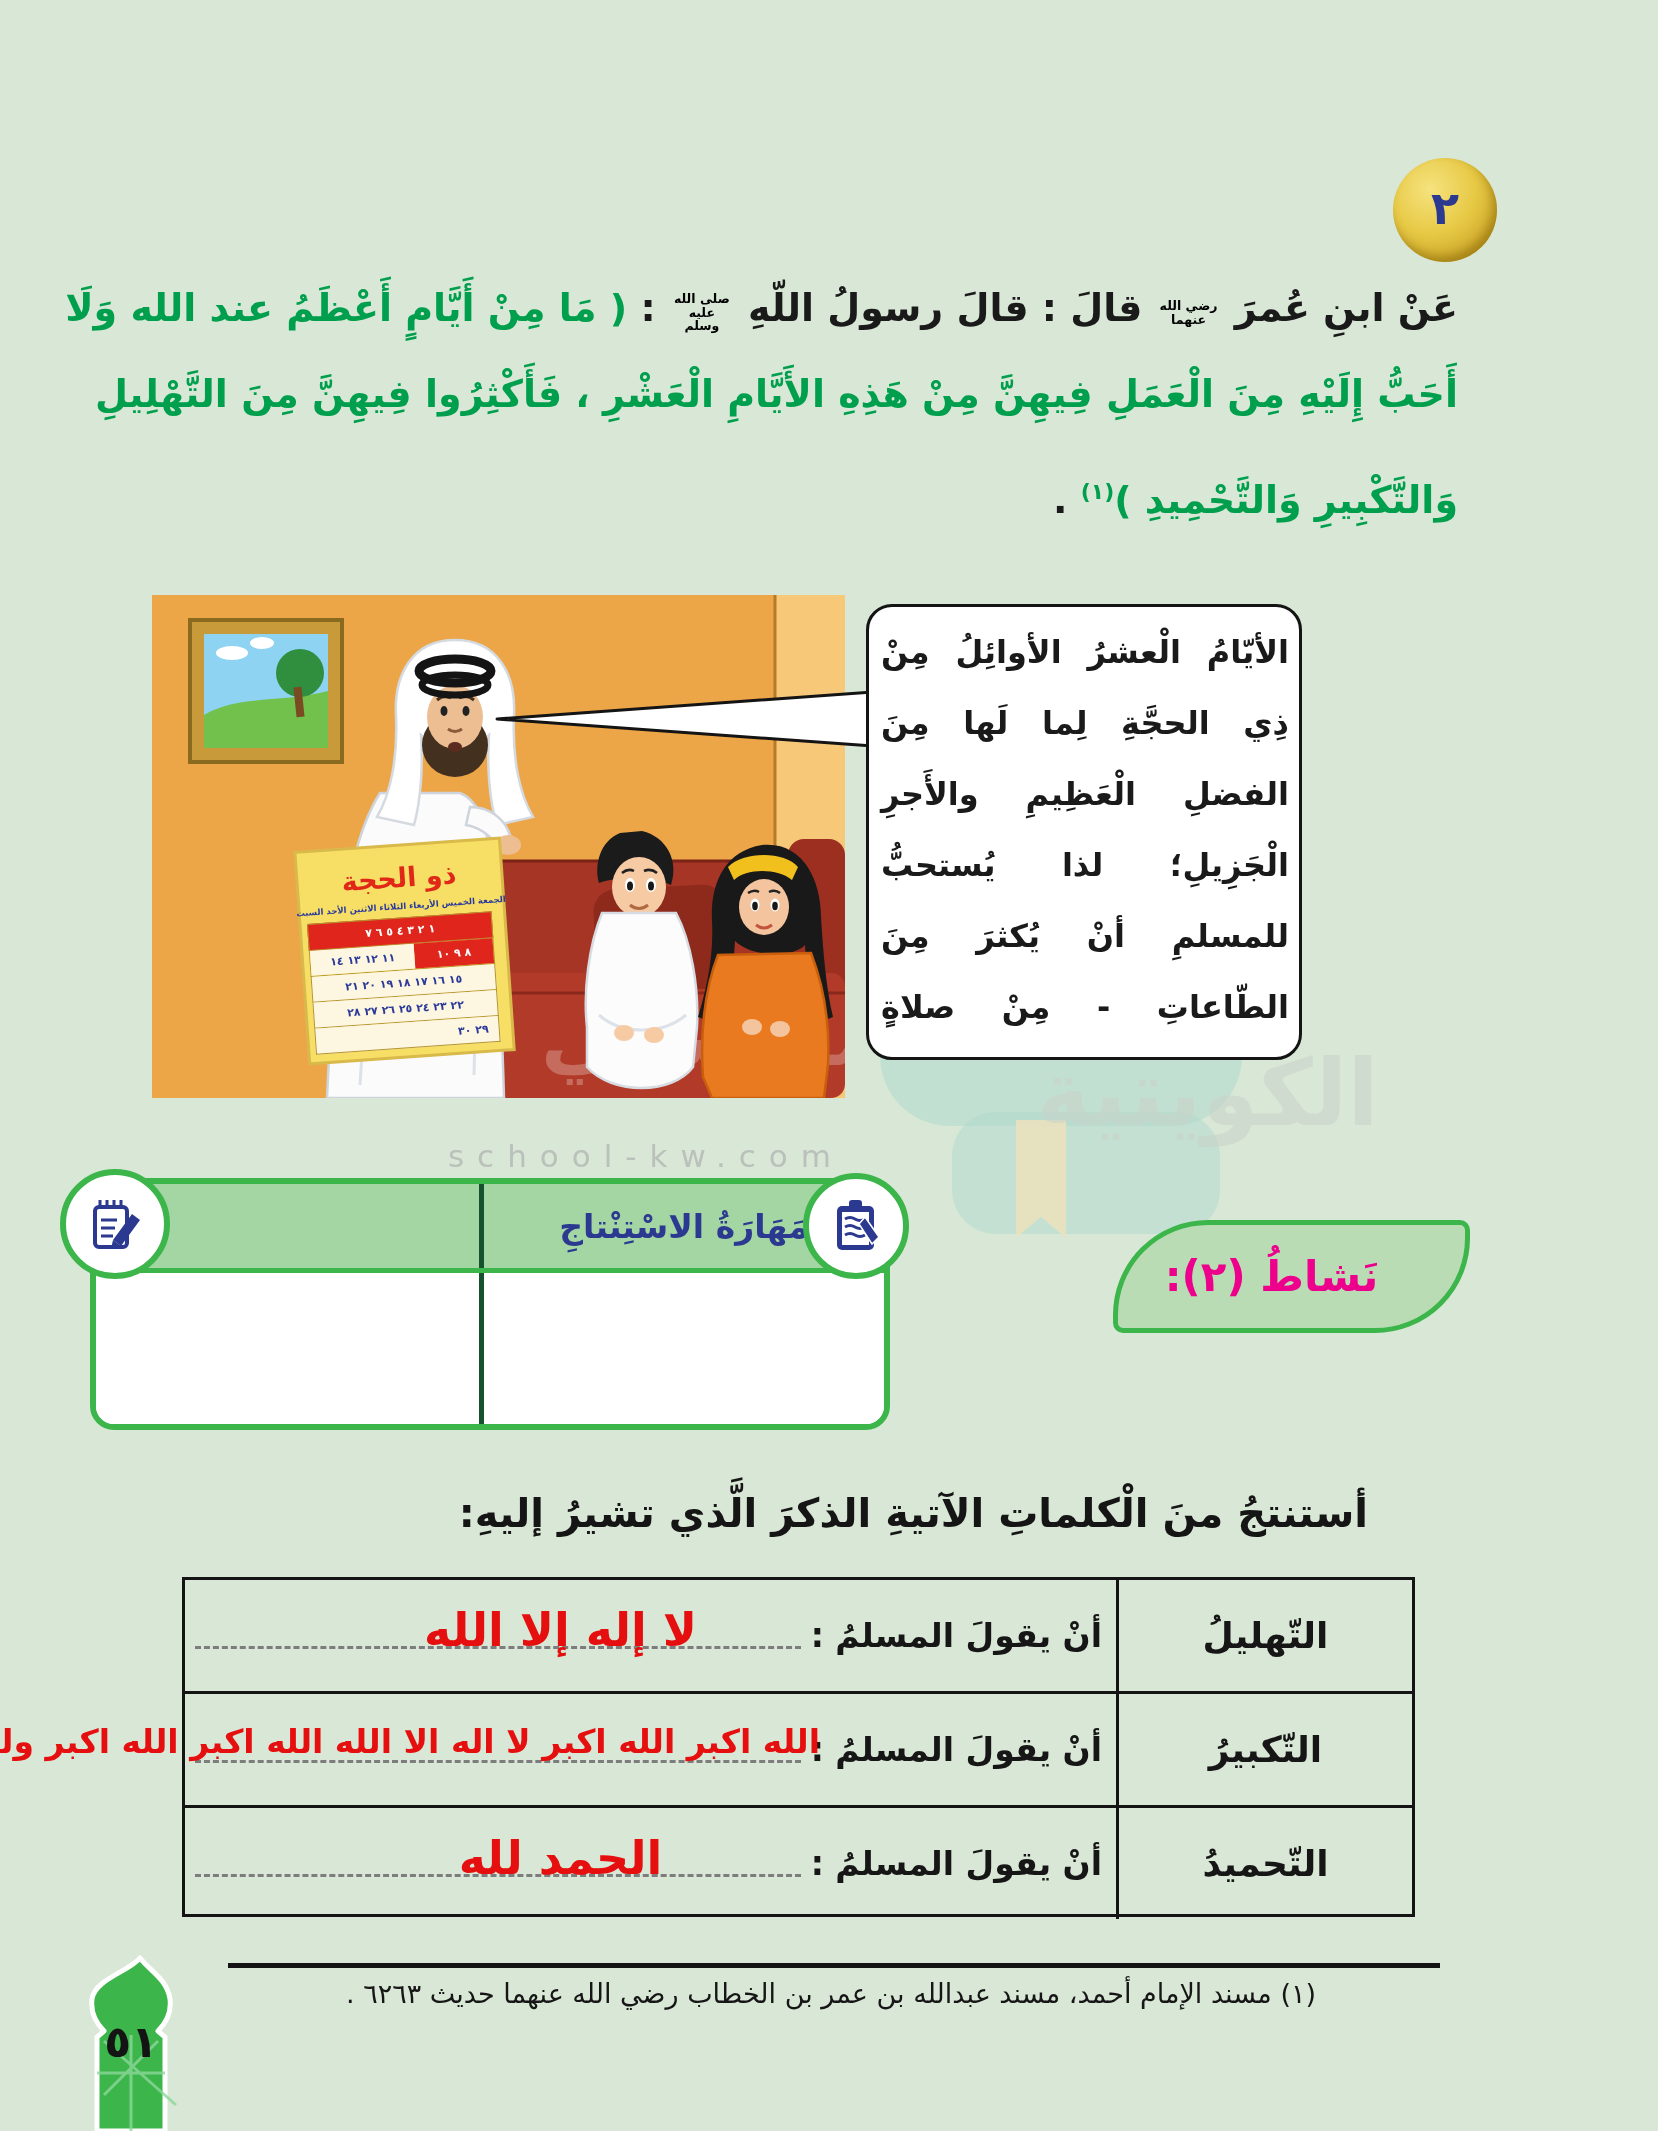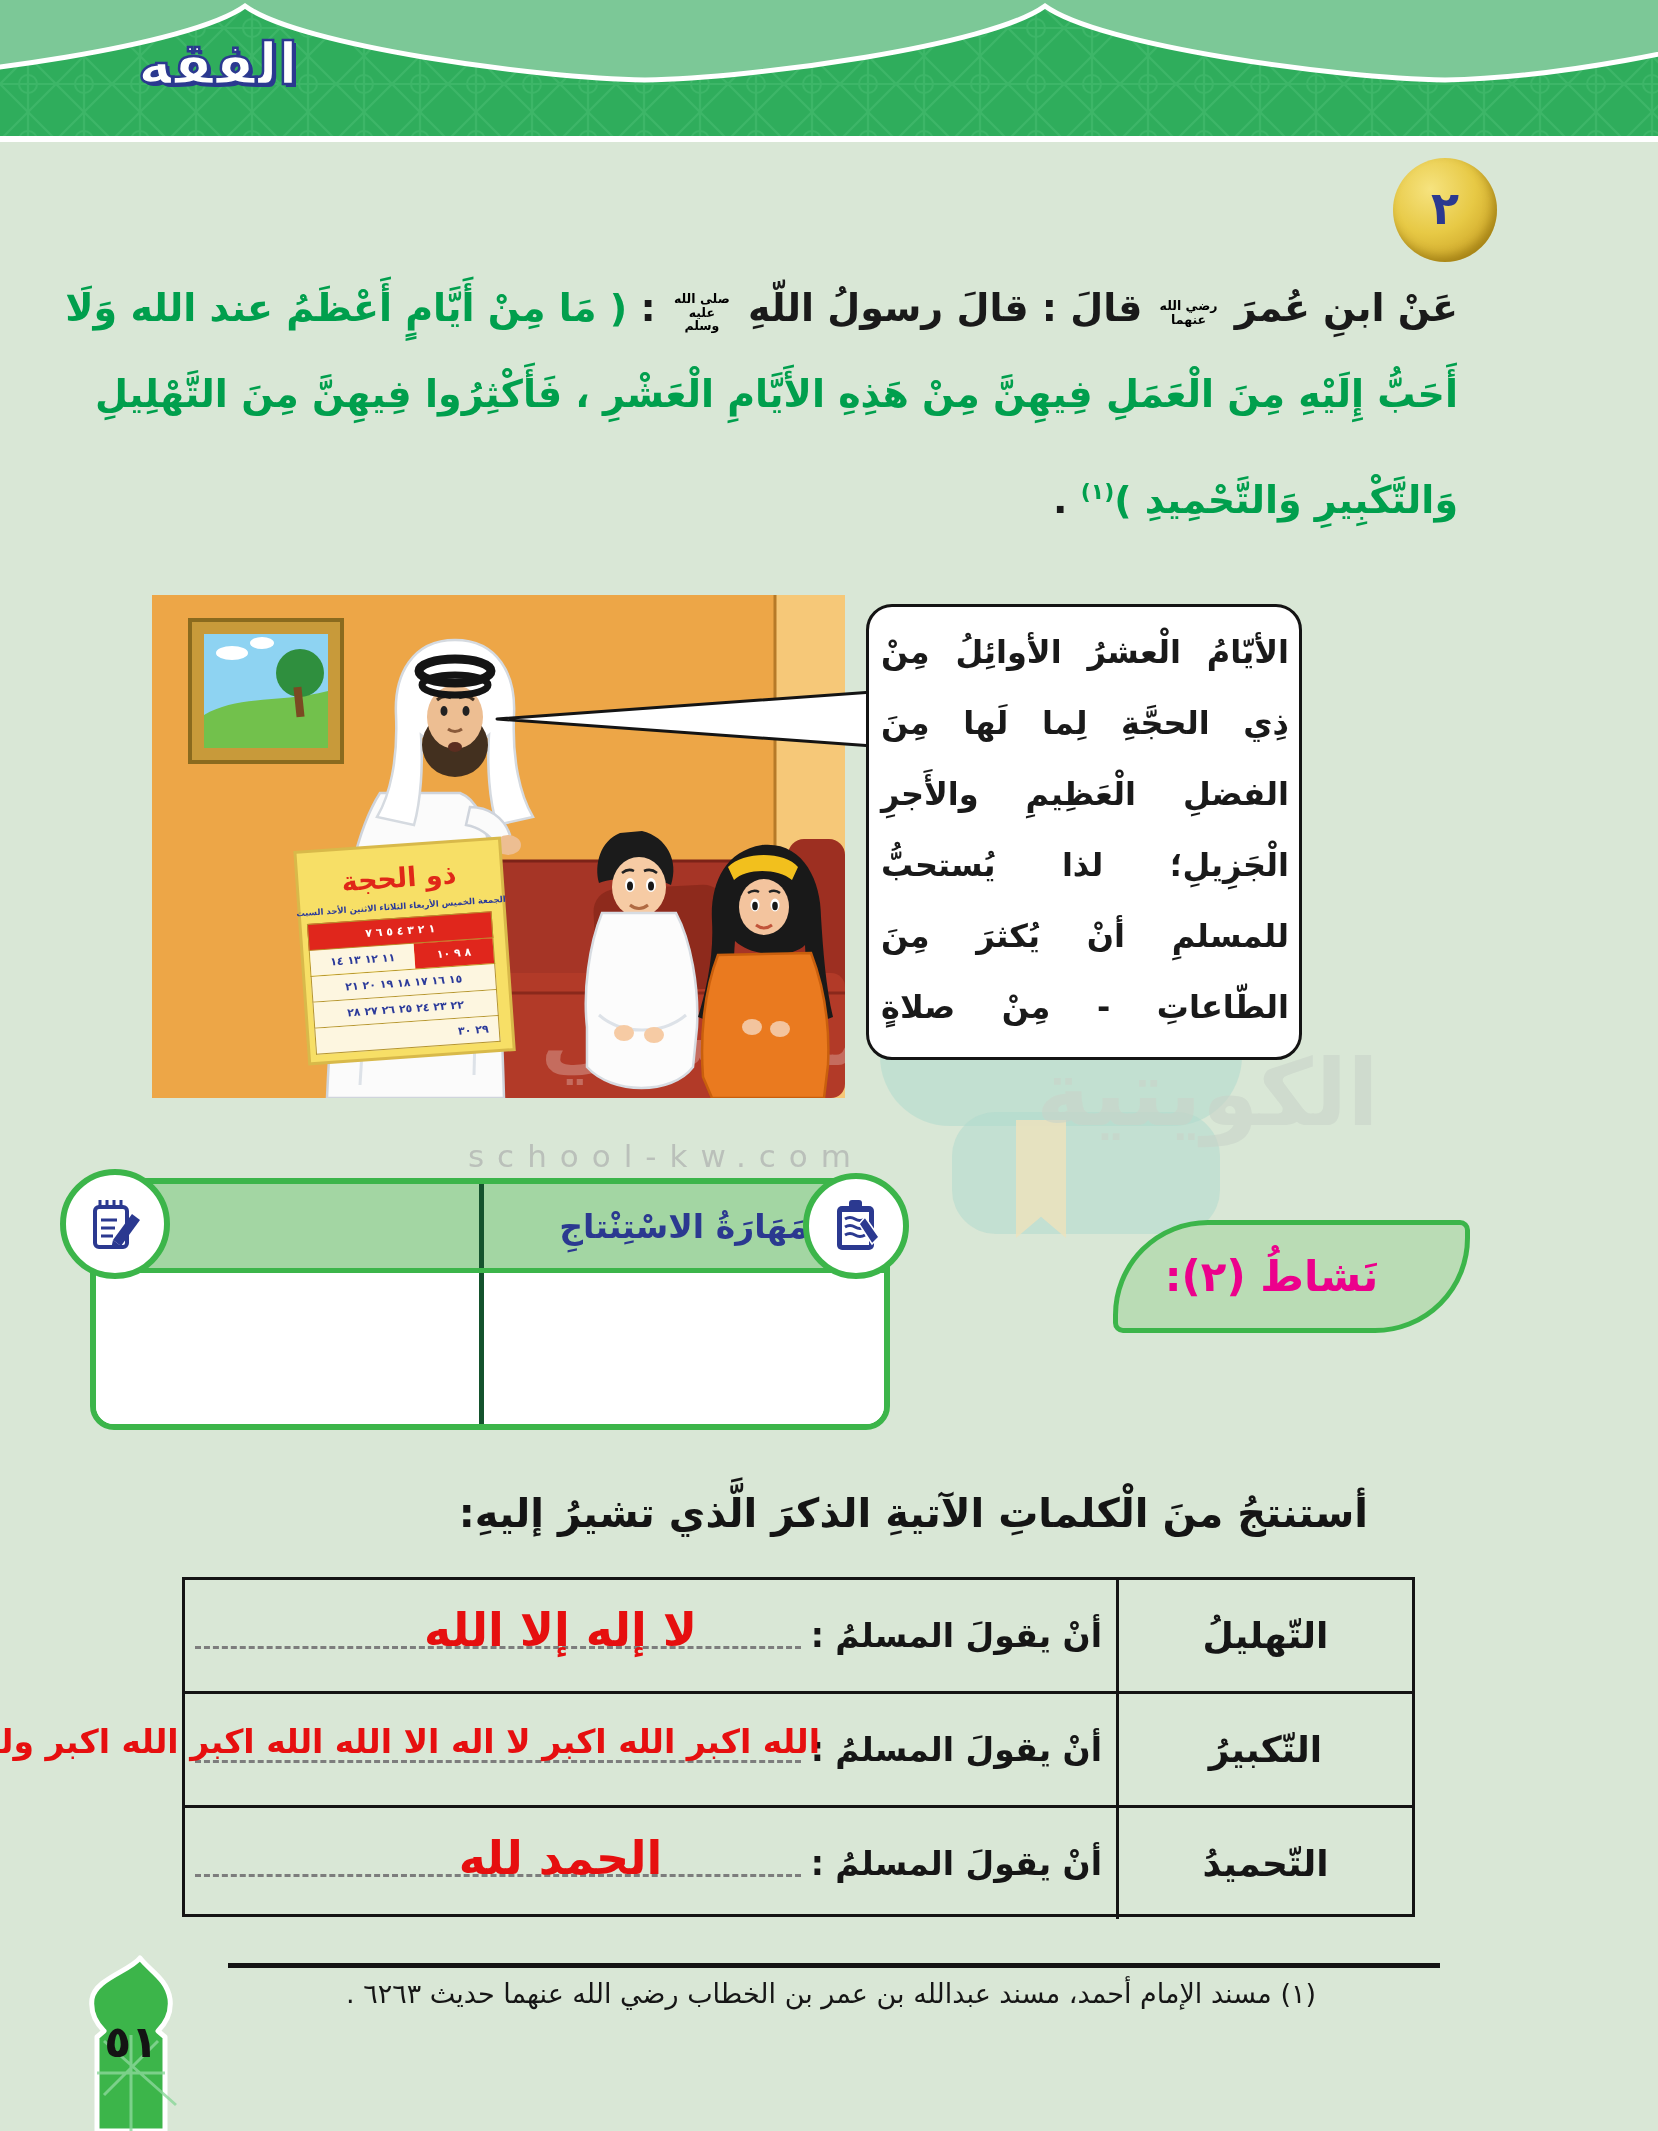--- a/index.html
+++ b/index.html
@@ -29,21 +29,21 @@
   .seal{display:inline-block;width:58px;font-size:12.5px;line-height:1.08;text-align:center;
     vertical-align:middle;white-space:normal;font-weight:bold;color:#000000;margin:0 4px;transform:translateY(2px);}
   .ref-sup{font-size:22px;vertical-align:super;}
 
   
   .wm-blob1{position:absolute;left:880px;top:868px;width:362px;height:258px;border-radius:70px;background:#aedacd;opacity:.55;}
   .wm-blob2{position:absolute;left:952px;top:1112px;width:268px;height:122px;border-radius:44px;background:#aedacd;opacity:.5;}
   .wm-bookmark{position:absolute;left:1016px;top:1120px;width:50px;height:118px;background:#ece2bd;opacity:.85;
     clip-path:polygon(0 0,100% 0,100% 100%,50% 82%,0 100%);}
   .wm-ghost{position:absolute;left:1036px;top:1040px;font-size:92px;font-weight:bold;color:#c9d4c9;opacity:.6;}
-  .wm-site{position:absolute;left:336px;top:1138px;width:660px;text-align:center;direction:ltr;
+  .wm-site{position:absolute;left:316px;top:1138px;width:660px;text-align:center;direction:ltr;
     font-size:31px;color:#b7bcb7;letter-spacing:13px;opacity:.9;}
 
   
   .illus{position:absolute;left:152px;top:595px;width:693px;height:503px;z-index:2;}
   .pointer{position:absolute;left:495px;top:688px;width:378px;height:62px;z-index:5;}
   .bubble{position:absolute;left:866px;top:604px;width:436px;height:456px;background:#ffffff;border:3.5px solid #141414;
     border-radius:26px;z-index:6;box-sizing:border-box;padding:10px 10px 6px 12px;overflow:hidden;}
   .bubble p{margin:0;font-size:32px;font-weight:bold;line-height:71px;color:#1a1a1a;text-align:justify;}
 
   
@@ -84,36 +84,20 @@
   
   .foot-line{position:absolute;left:228px;top:1963px;width:1212px;height:5px;background:#141414;}
   .footnote{position:absolute;right:342px;top:1978px;width:1000px;font-size:27px;color:#161616;}
   .minaret{position:absolute;left:70px;top:1955px;width:140px;height:176px;z-index:2;}
 </style>
 </head>
 <body>
 
 <div class="page">
 
-  <div class="header">
-    <svg width="1658" height="142" viewBox="0 0 1658 142">
-      <defs>
-        <pattern id="geo" width="56" height="56" patternUnits="userSpaceOnUse">
-          <path d="M0,28 L28,0 L56,28 L28,56 Z M28,0 V56 M0,28 H56" stroke="#49bd72" stroke-width="2.2" fill="none"></path>
-          <circle cx="28" cy="28" r="9" stroke="#49bd72" stroke-width="2" fill="none"></circle>
-        </pattern>
-      </defs>
-      <rect x="0" y="0" width="1658" height="142" fill="#7cc897"></rect>
-      <path d="M-155,80 C-45,78 190,46 245,6 C300,46 535,78 645,80 C755,78 990,46 1045,6 C1100,46 1335,78 1445,80 C1555,78 1700,50 1790,20 L1790,142 L-155,142 Z" fill="#2fad5c"></path>
-      <path d="M-155,80 C-45,78 190,46 245,6 C300,46 535,78 645,80 C755,78 990,46 1045,6 C1100,46 1335,78 1445,80 C1555,78 1700,50 1790,20 L1790,142 L-155,142 Z" fill="url(#geo)" opacity="0.55"></path>
-      <path d="M-155,80 C-45,78 190,46 245,6 C300,46 535,78 645,80 C755,78 990,46 1045,6 C1100,46 1335,78 1445,80 C1555,78 1700,50 1790,20" fill="none" stroke="#ffffff" stroke-width="5"></path>
-      <rect x="0" y="136" width="1658" height="6" fill="#ffffff"></rect>
-    </svg>
-    <div class="page-title">الفقه</div>
-  </div>
 
   <div class="num-badge">
     <span>٢</span>
   </div>
 
   <div class="hadith-line h1">
     <span class="black-t">عَنْ ابنِ عُمرَ</span>
     <span class="seal">رضي الله عنهما</span>
     <span class="black-t">قالَ : قالَ رسولُ اللّهِ</span>
     <span class="seal">صلى الله عليه وسلم</span>

